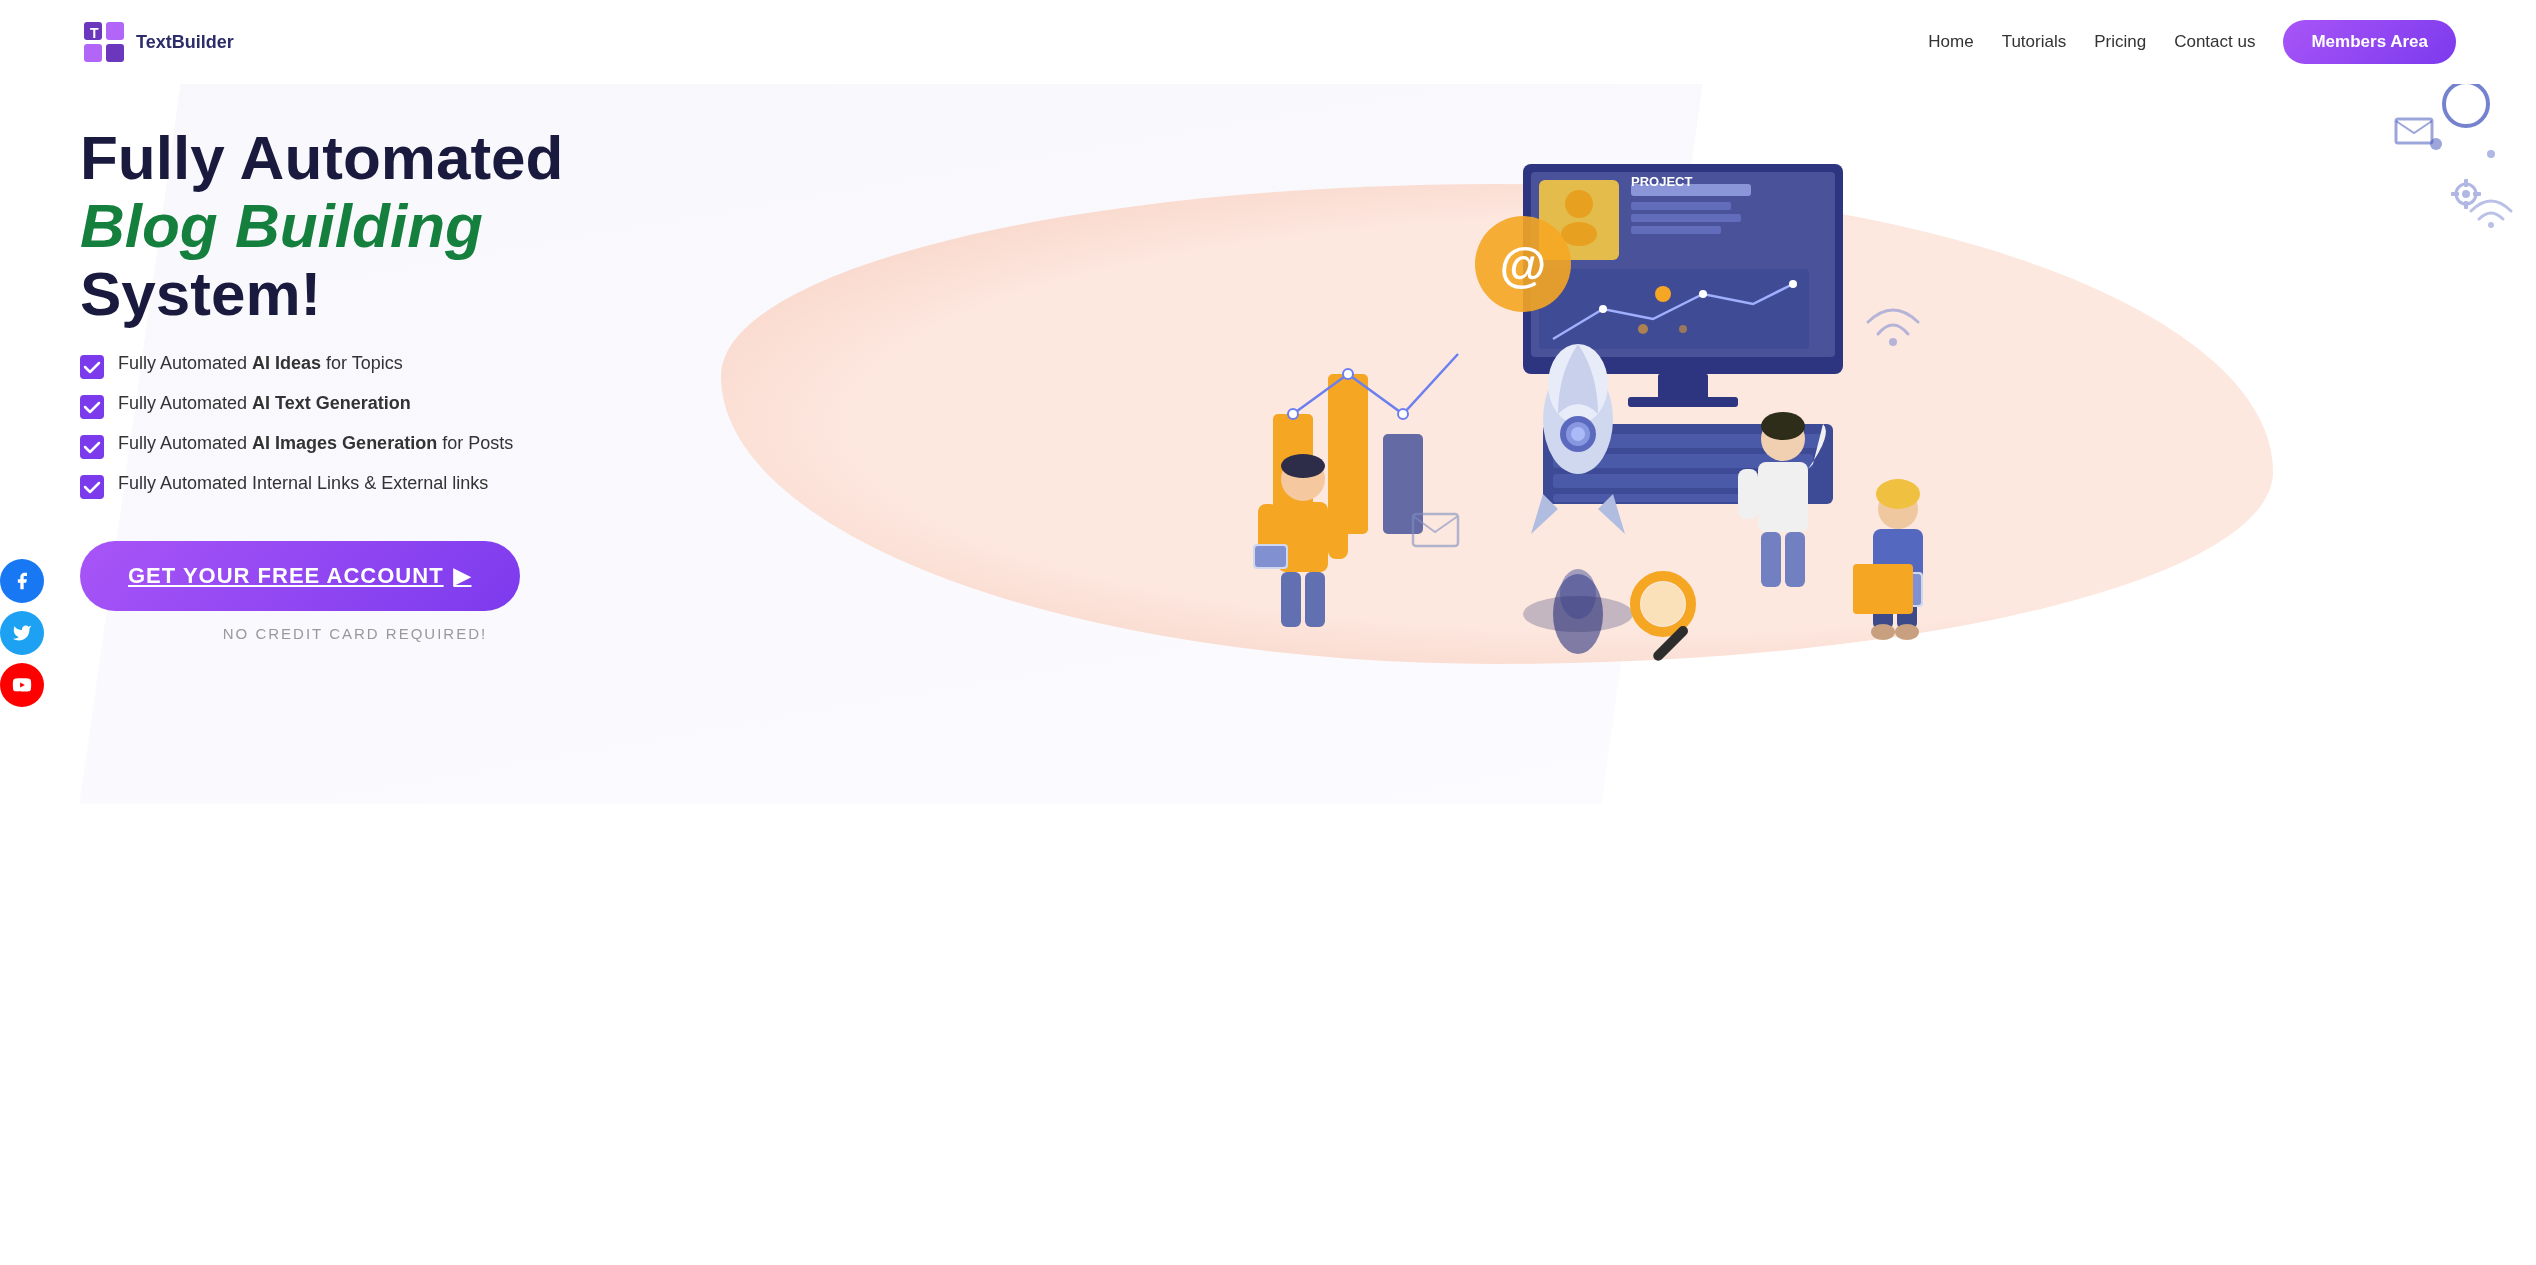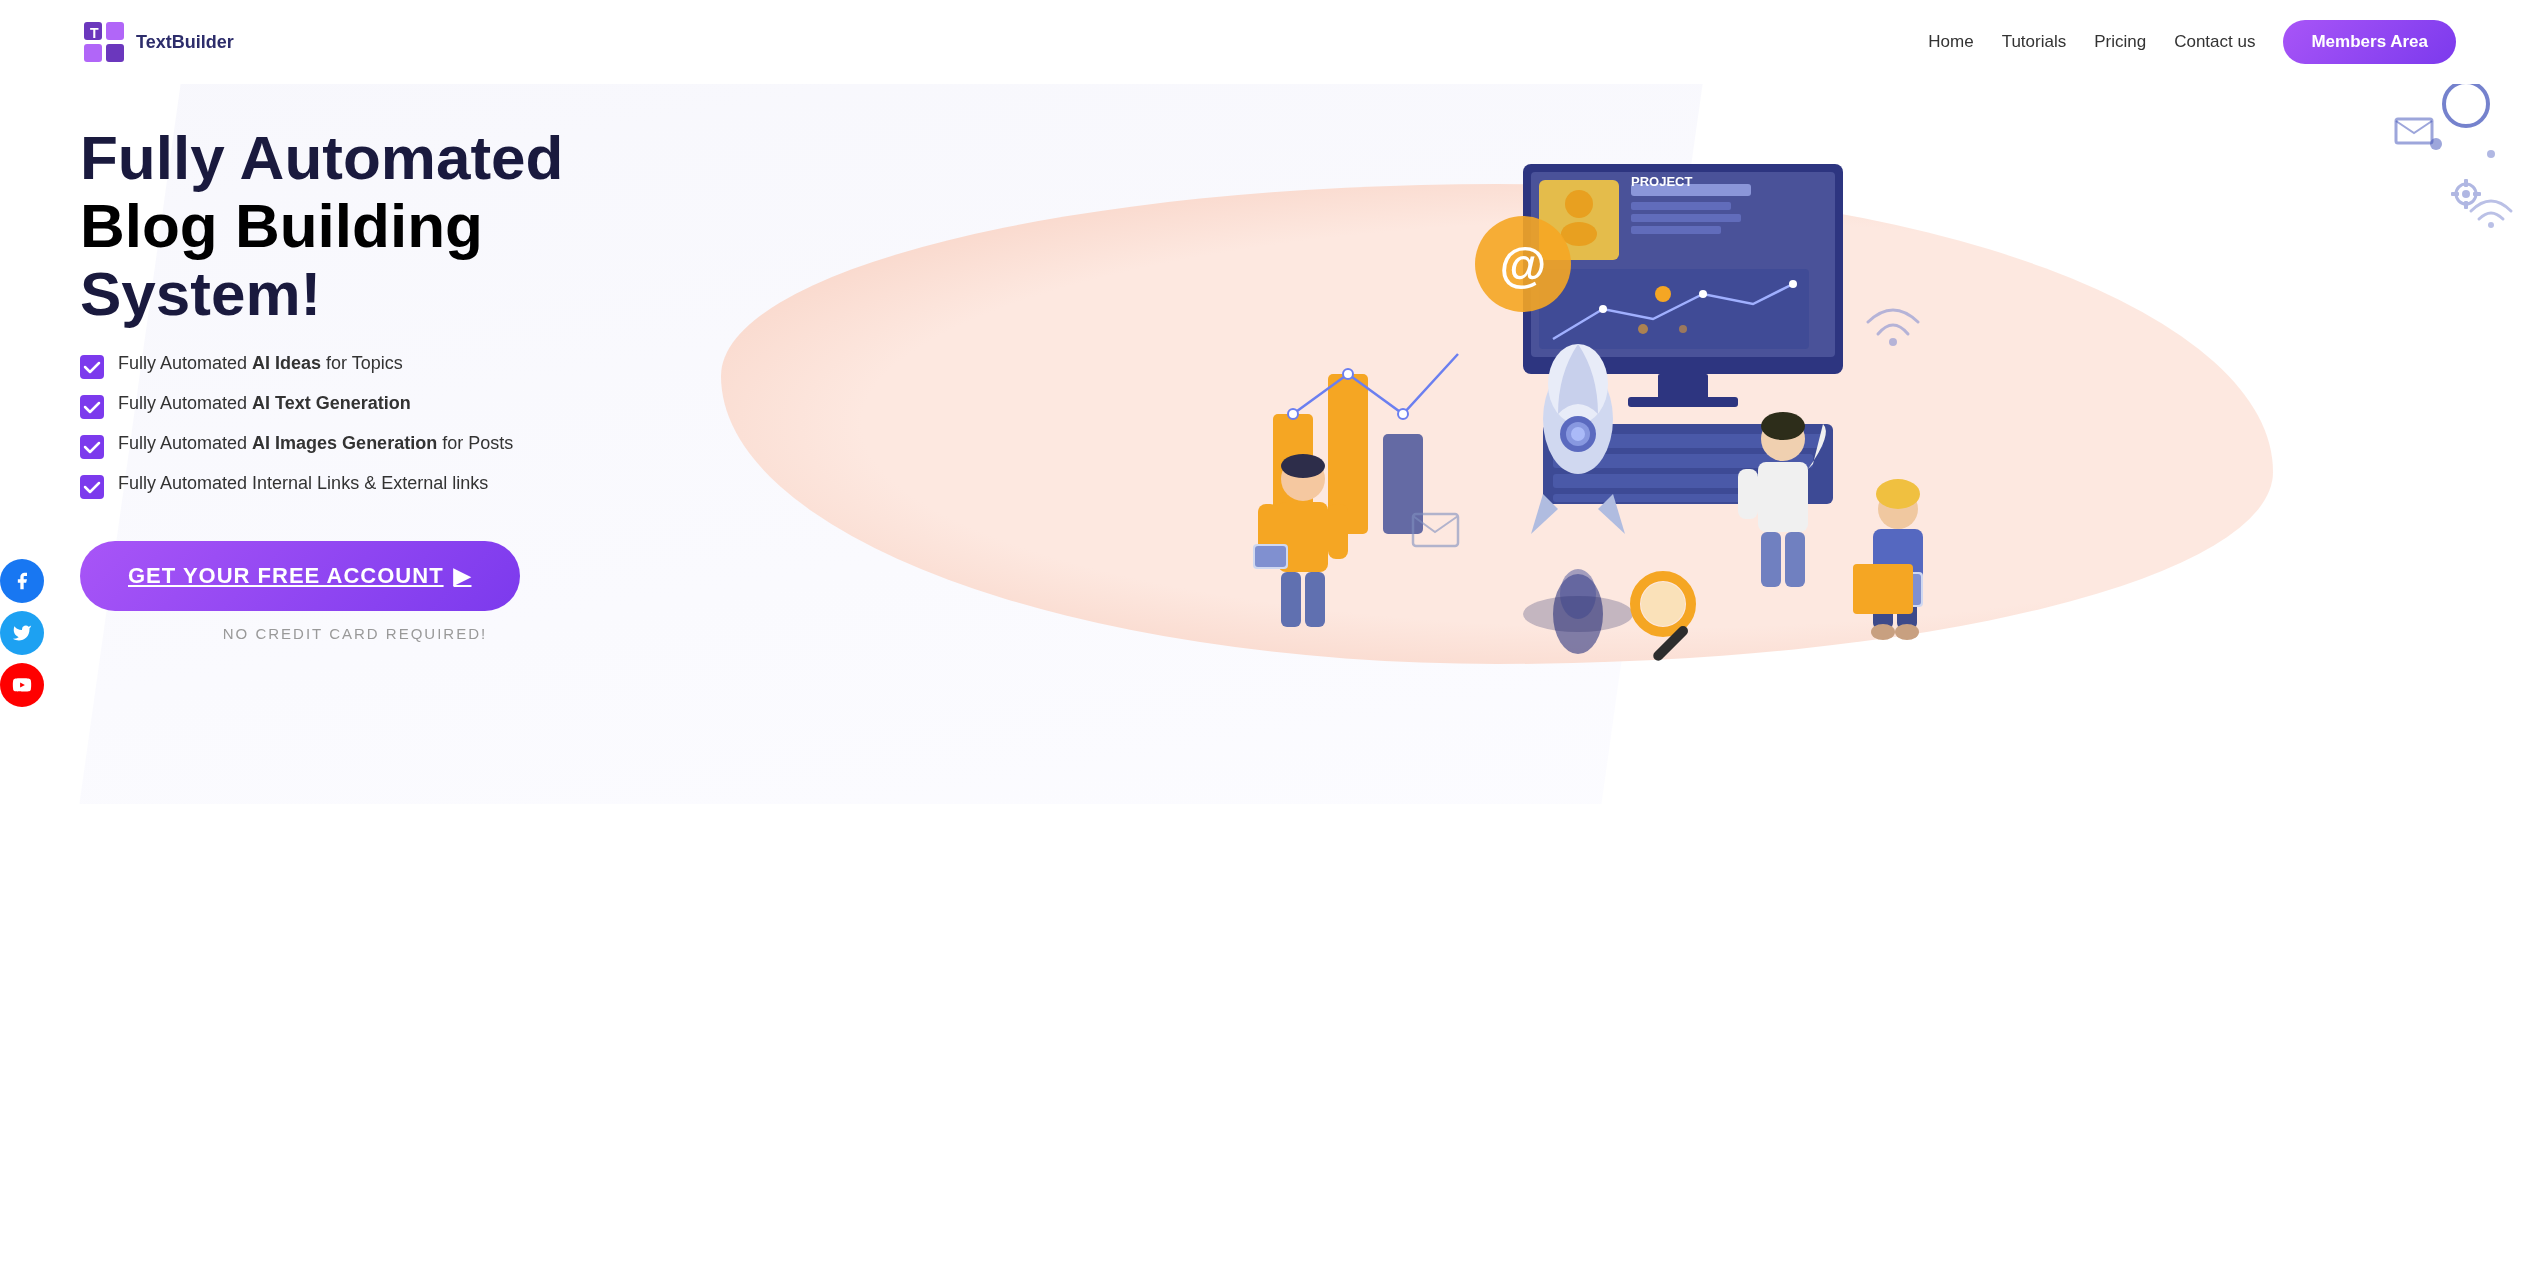--- a/index.html
+++ b/index.html
@@ -100,21 +100,22 @@
       z-index: 2;
     }
     .hero-title {
       font-size: 62px;
       font-weight: 900;
       line-height: 1.1;
       color: #1a1a3e;
       margin-bottom: 10px;
     }
     .hero-title .purple {
-      color: #000000;
+      color: #15803d;
+      font-style: italic;
     }
     .hero-features {
       margin: 24px 0 32px 0;
       list-style: none;
     }
     .hero-features li {
       display: flex;
       align-items: flex-start;
       gap: 14px;
       font-size: 18px;

